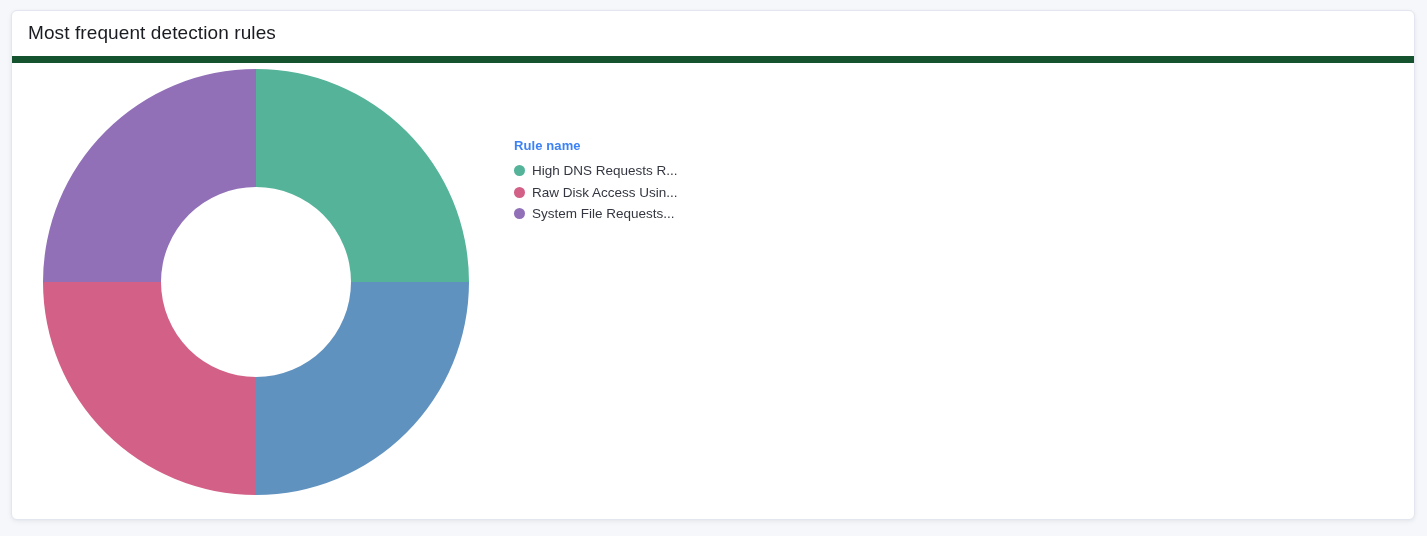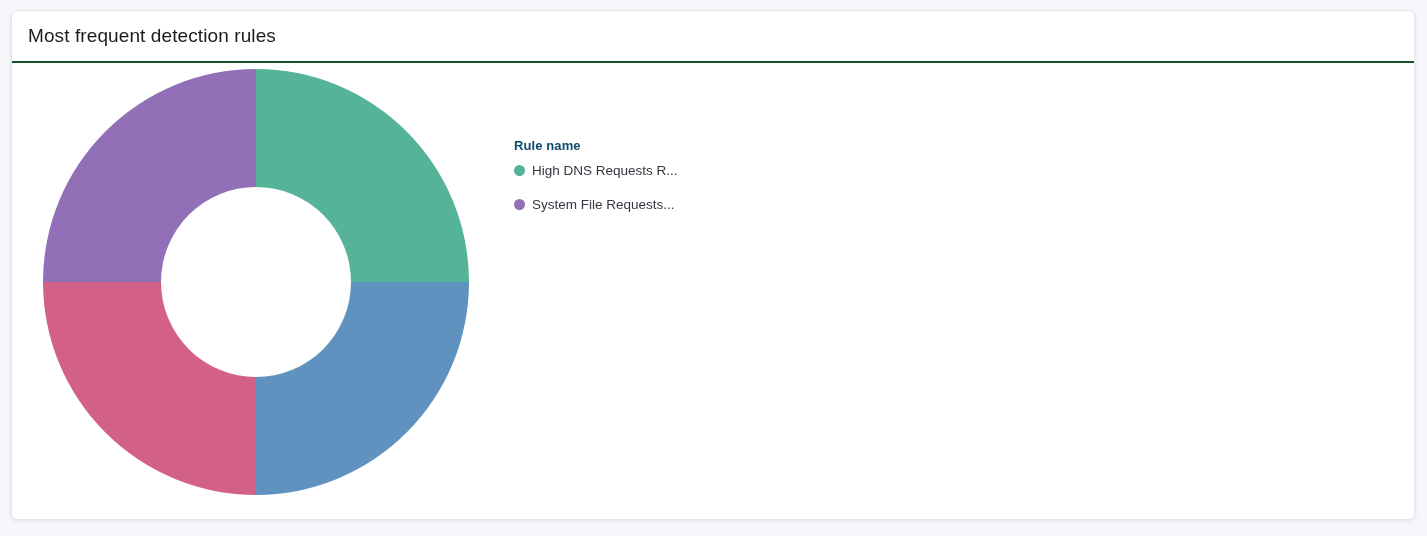--- a/index.html
+++ b/index.html
@@ -26,21 +26,21 @@
     border-radius: 6px;
     box-sizing: border-box;
     box-shadow: 0 1px 3px rgba(50, 60, 90, 0.06),
                 0 2px 6px rgba(50, 60, 90, 0.04);
     overflow: hidden;
   }
 
   .panel-header {
     height: 52px;
     box-sizing: border-box;
-    border-bottom: 2px solid #14532d;
+    border-bottom: 7px solid #14532d;
     display: flex;
     align-items: center;
     padding: 0 16px;
   }
 
   .panel-title {
     font-size: 19px;
     line-height: 1.2;
     color: #1a1c21;
     font-weight: 400;
@@ -71,30 +71,30 @@
   .legend {
     position: absolute;
     left: 502px;
     top: 75px;
     width: 210px;
   }
 
   .legend-title {
     font-size: 13px;
     font-weight: 700;
-    color: #0c4a6e;
+    color: #3b82f6;
     line-height: 16px;
     margin-bottom: 6px;
     letter-spacing: 0.1px;
   }
 
   .legend-list {
     display: flex;
     flex-direction: column;
-    gap: 12px;
+    gap: 0px;
   }
 
   .legend-item {
     display: flex;
     align-items: center;
     height: 21.5px;
     cursor: pointer;
   }
 
   .legend-dot {
@@ -137,20 +137,24 @@
     </div>
 
     <div class="legend">
       <div class="legend-title">Rule name</div>
       <div class="legend-list" id="legend-list">
           <div class="legend-item">
             <span class="legend-dot" style="background: rgb(84, 179, 153);"></span>
             <span class="legend-label">High DNS Requests R...</span>
           </div>
           <div class="legend-item">
+            <span class="legend-dot" style="background: rgb(211, 96, 134);"></span>
+            <span class="legend-label">Raw Disk Access Usin...</span>
+          </div>
+          <div class="legend-item">
             <span class="legend-dot" style="background: rgb(145, 112, 184);"></span>
             <span class="legend-label">System File Requests...</span>
           </div>
         </div>
     </div>
 
   </div>
 </div>
 
 </body></html>

